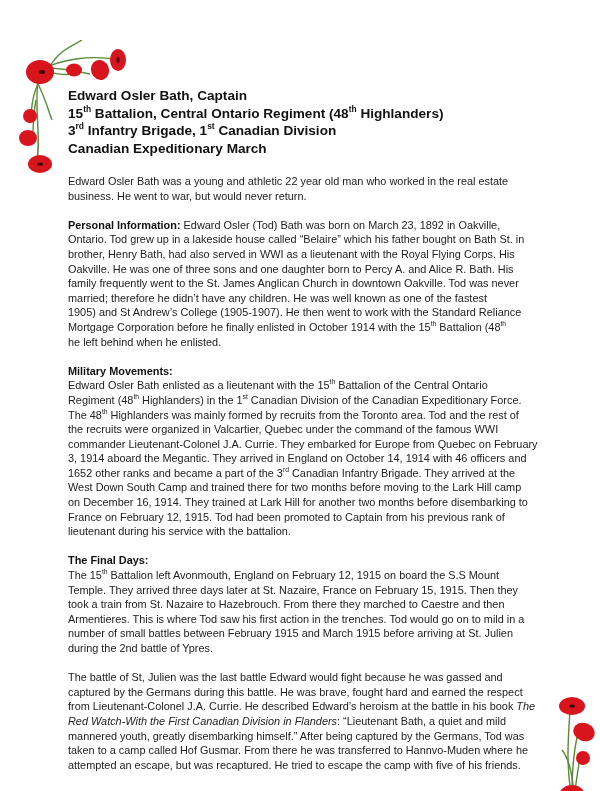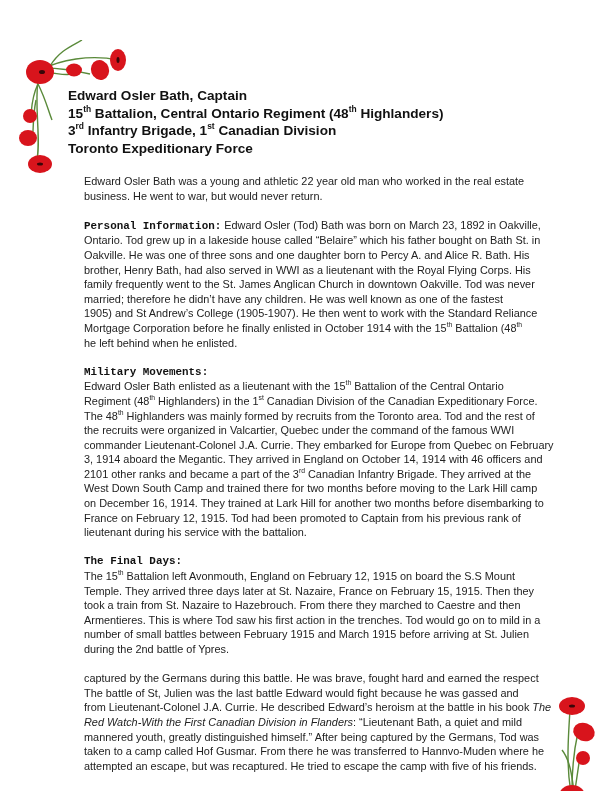--- a/index.html
+++ b/index.html
@@ -9,26 +9,26 @@
       color: #1a1a1a;
     }
     .page { position: absolute; left: 0; top: 0; width: 600px; height: 791px; margin-top: 40px; }
     .heading {
       position: absolute; left: 68px; top: 47px; width: 500px;
       font-weight: bold; font-size: 13.6px; line-height: 17.6px; color: #111;
     }
     .heading div { white-space: nowrap; }
     sup { font-size: 62%; line-height: 0; vertical-align: super; }
     .body-text {
-      position: absolute; left: 84px; top: 134px; width: 470px;
+      position: absolute; left: 68px; top: 134px; width: 470px;
       font-size: 10.9px; line-height: 14.6px; color: #222;
     }
     .para { margin: 0 0 14.6px 0; }
     .line { display: block; white-space: nowrap; }
-    .label { font-weight: bold; color: #111; font-family: Liberation Mono, monospace; }
+    .label { font-weight: bold; color: #111; }
     .page-number {
       position: absolute; left: 0; width: 600px; top: 749px; text-align: center;
       font-family: "Liberation Serif", "DejaVu Serif", serif; font-size: 13px; color: #222;
     }
     .poppy-tl { position: absolute; left: 0; top: 0; width: 140px; height: 140px; }
     .poppy-br { position: absolute; left: 500px; top: 640px; width: 100px; height: 150px; }
   </style>
 </head>
 <body>
 
@@ -58,73 +58,73 @@
       <ellipse cx="42" cy="32" rx="3" ry="2"></ellipse>
       <ellipse cx="118" cy="20" rx="1.5" ry="3"></ellipse>
       <ellipse cx="40" cy="124" rx="3" ry="1.5"></ellipse>
     </g>
   </svg>
 
   <div class="heading">
     <div>Edward Osler Bath, Captain</div>
     <div><span>15</span><sup>th</sup><span> Battalion, Central Ontario Regiment (48</span><sup>th</sup><span> Highlanders)</span></div>
     <div><span>3</span><sup>rd</sup><span> Infantry Brigade, 1</span><sup>st</sup><span> Canadian Division</span></div>
-    <div>Toronto Expeditionary Force</div>
+    <div>Canadian Expeditionary March</div>
   </div>
 
   <div class="body-text">
 
     <div class="para">
       <span class="line">Edward Osler Bath was a young and athletic 22 year old man who worked in the real estate</span>
       <span class="line">business. He went to war, but would never return.</span>
     </div>
 
     <div class="para">
       <span class="line"><span class="label">Personal Information:</span><span> Edward Osler (Tod) Bath was born on March 23, 1892 in Oakville,</span></span>
       <span class="line">Ontario. Tod grew up in a lakeside house called “Belaire” which his father bought on Bath St. in</span>
+      <span class="line">brother, Henry Bath, had also served in WWI as a lieutenant with the Royal Flying Corps. His</span>
       <span class="line">Oakville. He was one of three sons and one daughter born to Percy A. and Alice R. Bath. His</span>
-      <span class="line">brother, Henry Bath, had also served in WWI as a lieutenant with the Royal Flying Corps. His</span>
       <span class="line">family frequently went to the St. James Anglican Church in downtown Oakville. Tod was never</span>
       <span class="line">married; therefore he didn’t have any children. He was well known as one of the fastest</span>
       <span class="line">1905) and St Andrew’s College (1905-1907). He then went to work with the Standard Reliance</span>
       <span class="line"><span>Mortgage Corporation before he finally enlisted in October 1914 with the 15</span><sup>th</sup><span> Battalion (48</span><sup>th</sup></span>
       <span class="line">he left behind when he enlisted.</span>
     </div>
 
     <div class="para">
       <span class="line label">Military Movements:</span>
       <span class="line"><span>Edward Osler Bath enlisted as a lieutenant with the 15</span><sup>th</sup><span> Battalion of the Central Ontario</span></span>
       <span class="line"><span>Regiment (48</span><sup>th</sup><span> Highlanders) in the 1</span><sup>st</sup><span> Canadian Division of the Canadian Expeditionary Force.</span></span>
       <span class="line"><span>The 48</span><sup>th</sup><span> Highlanders was mainly formed by recruits from the Toronto area. Tod and the rest of</span></span>
       <span class="line">the recruits were organized in Valcartier, Quebec under the command of the famous WWI</span>
       <span class="line">commander Lieutenant-Colonel J.A. Currie.  They embarked for Europe from Quebec on February</span>
       <span class="line">3, 1914 aboard the Megantic. They arrived in England on October 14, 1914 with 46 officers and</span>
-      <span class="line"><span>2101 other ranks and became a part of the 3</span><sup>rd</sup><span> Canadian Infantry Brigade. They arrived at the</span></span>
+      <span class="line"><span>1652 other ranks and became a part of the 3</span><sup>rd</sup><span> Canadian Infantry Brigade. They arrived at the</span></span>
       <span class="line">West Down South Camp and trained there for two months before moving to the Lark Hill camp</span>
       <span class="line">on December 16, 1914. They trained at Lark Hill for another two months before disembarking to</span>
       <span class="line">France on February 12, 1915. Tod had been promoted to Captain from his previous rank of</span>
       <span class="line">lieutenant during his service with the battalion.</span>
     </div>
 
     <div class="para">
       <span class="line label">The Final Days:</span>
       <span class="line"><span>The 15</span><sup>th</sup><span> Battalion left Avonmouth, England on February 12, 1915 on board the S.S Mount</span></span>
       <span class="line">Temple. They arrived three days later at St. Nazaire, France on February 15, 1915. Then they</span>
       <span class="line">took a train from St. Nazaire to Hazebrouch. From there they marched to Caestre and then</span>
       <span class="line">Armentieres. This is where Tod saw his first action in the trenches. Tod would go on to mild in a</span>
       <span class="line">number of small battles between February 1915 and March 1915 before arriving at St. Julien</span>
       <span class="line">during the 2nd battle of Ypres.</span>
     </div>
 
     <div class="para">
+      <span class="line">The battle of St, Julien was the last battle Edward would fight because he was gassed and</span>
       <span class="line">captured by the Germans during this battle. He was brave, fought hard and earned the respect</span>
-      <span class="line">The battle of St, Julien was the last battle Edward would fight because he was gassed and</span>
       <span class="line"><span>from Lieutenant-Colonel J.A. Currie. He described Edward’s heroism at the battle in his book </span><i>The</i></span>
       <span class="line"><i>Red Watch-With the First Canadian Division in Flanders</i><span>: “Lieutenant Bath, a quiet and mild</span></span>
-      <span class="line">mannered youth, greatly distinguished himself.” After being captured by the Germans, Tod was</span>
+      <span class="line">mannered youth, greatly disembarking himself.” After being captured by the Germans, Tod was</span>
       <span class="line">taken to a camp called Hof Gusmar. From there he was transferred to Hannvo-Muden where he</span>
       <span class="line">attempted an escape, but was recaptured. He tried to escape the camp with five of his friends.</span>
     </div>
   </div>
 
   <div class="page-number">7</div>
 
   <svg class="poppy-br" viewBox="0 0 100 150">
     <g stroke="#5a8a3a" stroke-width="1.4" fill="none">
       <path d="M70 30 C68 60 66 90 72 118"></path>

